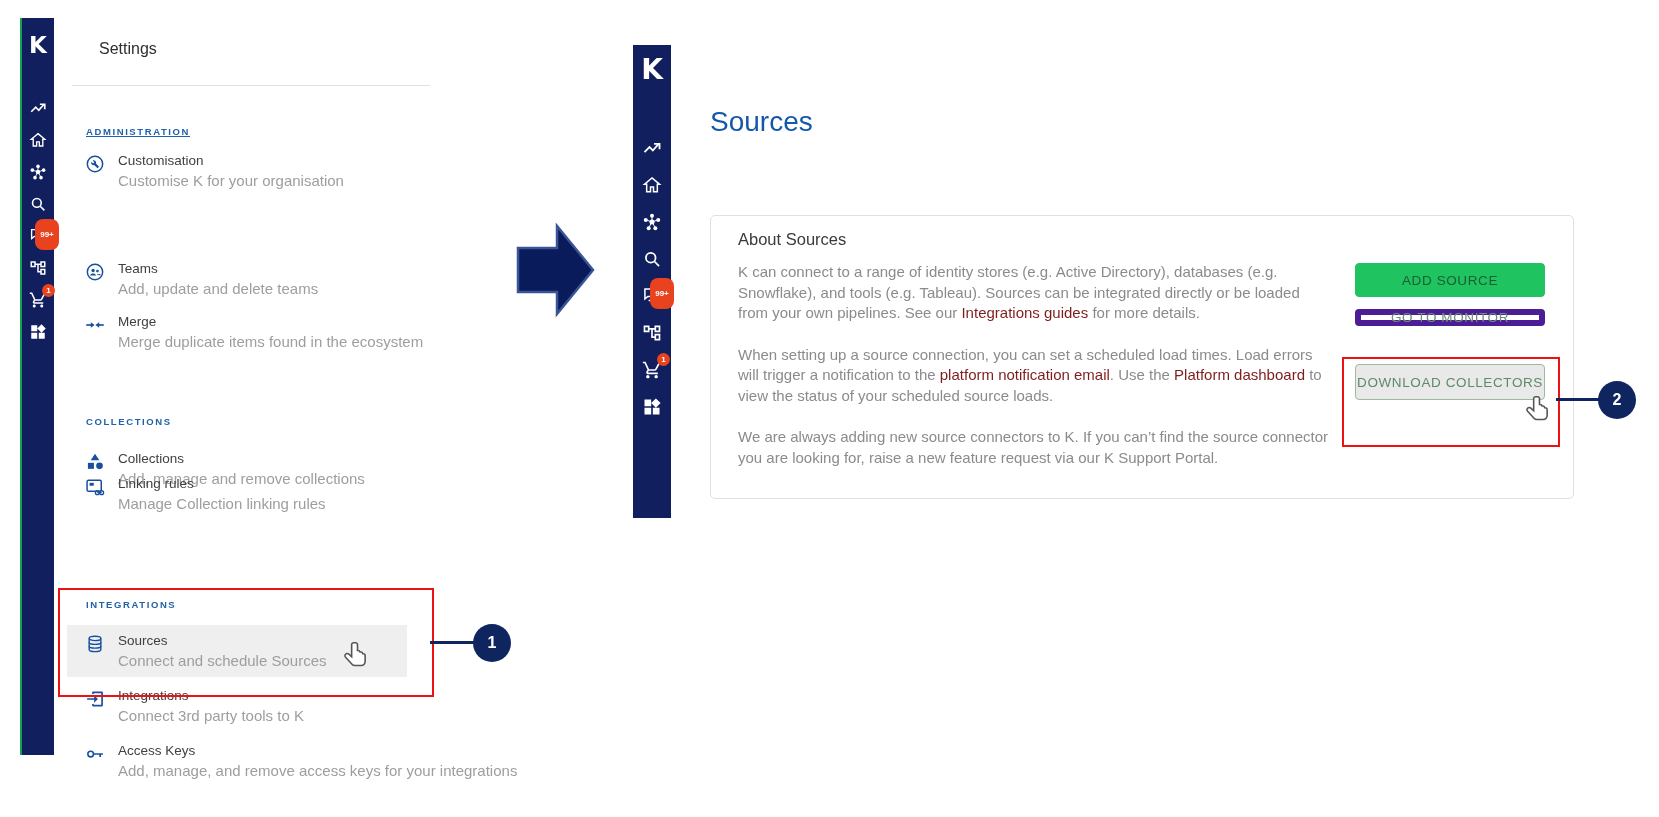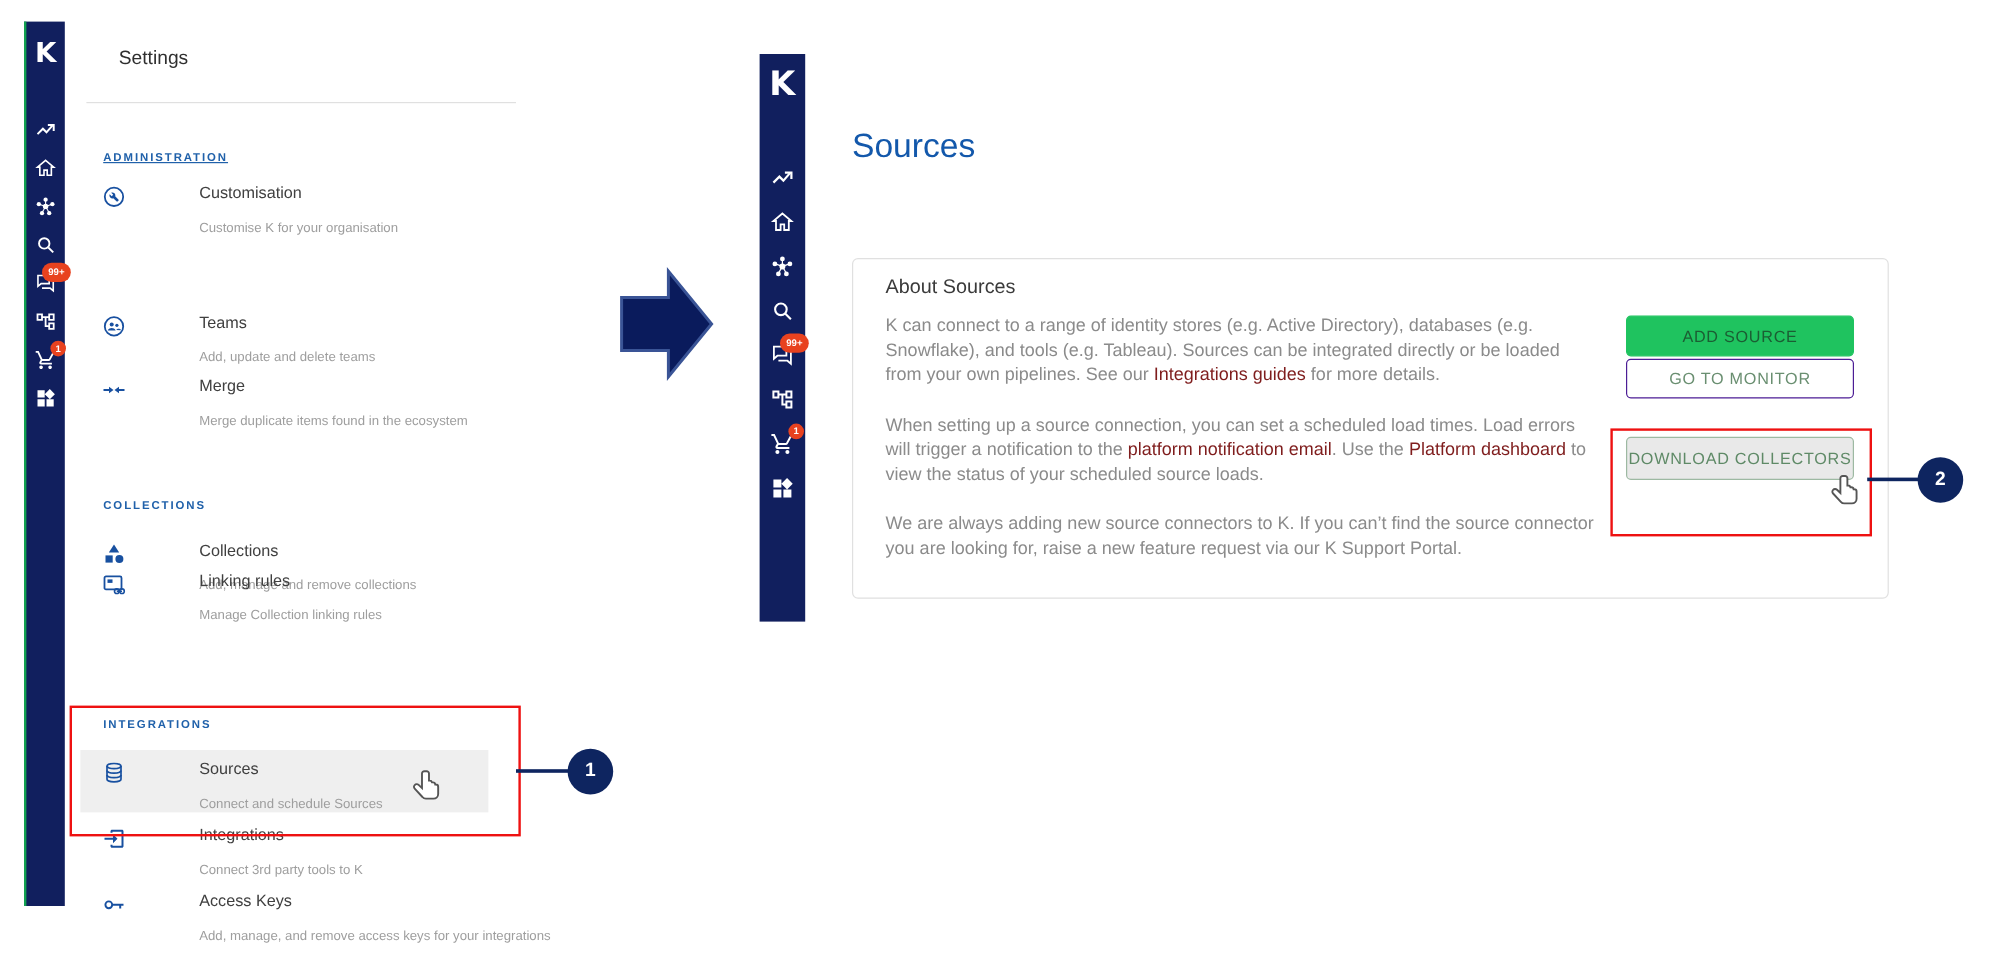--- a/index.html
+++ b/index.html
@@ -15,33 +15,33 @@
   .sb-left .sb-logo{font-size:23px;margin-top:14px;}
   .sb-right .sb-logo{font-size:28px;margin-top:8px;}
   .sb-icons{display:flex;flex-direction:column;align-items:center;}
   .sb-left .sb-icons{margin-top:41px;gap:14px;}
   .sb-right .sb-icons{margin-top:52px;gap:17px;}
   .sb-ic{position:relative;display:block;line-height:0;cursor:pointer;}
   .sb-left .sb-ic svg{width:18px;height:18px;}
   .sb-right .sb-ic svg{width:20px;height:20px;}
   .badge{position:absolute;background:#e8421f;color:#fff;font-weight:bold;border-radius:8px;
          display:flex;align-items:center;justify-content:center;line-height:1;}
-  .badge-pill{top:-8px;right:-12px;min-width:20px;height:16px;font-size:8px;padding:0 2px;}
+  .badge-pill{top:-8px;right:-12px;min-width:20px;height:31px;font-size:8px;padding:0 2px;}
   .badge-dot{top:-7px;right:-8px;width:13px;height:13px;font-size:8px;border-radius:50%;}
 
   
   .settings-title{left:86px;top:40px;font-size:16px;color:#2f2f2f;font-weight:500;margin-left:13px;}
   .divider{left:72px;top:85px;width:358px;height:1px;background:#e0e0e0;}
   .section-label{font-size:9.5px;font-weight:bold;letter-spacing:1.6px;color:#2061aa;}
-  .item-row{left:85px;width:330px;display:flex;align-items:flex-start;cursor:pointer;gap:48px;}
+  .item-row{left:85px;width:330px;display:flex;align-items:flex-start;cursor:pointer;}
   .item-ic{width:20px;height:20px;flex:0 0 20px;margin-top:1px;line-height:0;}
   .item-ic svg{width:20px;height:20px;}
   .item-texts{margin-left:13px;}
   .item-title{font-size:13.5px;color:#404040;}
-  .item-sub{font-size:11px;color:#9e9e9e;margin-top:16px;white-space:nowrap;}
+  .item-sub{font-size:15px;color:#9e9e9e;margin-top:4px;white-space:nowrap;}
   .row-highlight{left:67px;top:625px;width:340px;height:52px;background:#efefef;}
 
   
   .redbox{border:2px solid #ee1111;background:transparent;z-index:30;}
   .callout{width:38px;height:38px;border-radius:50%;background:#0e2560;color:#fff;
            display:flex;align-items:center;justify-content:center;font-size:16px;font-weight:bold;z-index:31;}
   .c-line{background:#0e2560;z-index:31;}
   .cursor{z-index:40;line-height:0;}
   .cursor svg{width:30px;height:34px;}
 
@@ -49,21 +49,21 @@
   .sources-h1{left:710px;top:106px;font-size:28px;color:#1358ab;font-weight:500;}
   .sources-intro{left:710px;top:146px;width:845px;font-size:15px;line-height:20px;color:#8b8b8b;}
   .about-card{left:710px;top:215px;width:862px;height:282px;border:1px solid #e0e0e0;border-radius:5px;background:#fff;}
   .about-title{left:738px;top:230px;font-size:16.5px;color:#3a3a3a;}
   .about-body{left:738px;top:262px;width:592px;font-size:15px;line-height:20.5px;color:#8b8b8b;}
   .about-body p{margin:0 0 21px 0;}
   .about-body a{color:#7f1d1d;cursor:pointer;}
   .btn{left:1355px;width:190px;display:flex;align-items:center;justify-content:center;
        border-radius:4px;font-size:13.5px;font-weight:500;letter-spacing:0.6px;cursor:pointer;box-sizing:border-box;}
   .btn-add{top:263px;height:34px;background:#1fc35f;color:#1b5e33;border:1px solid #1fc35f;}
-  .btn-monitor{top:299px;height:33px;background:#fff;color:#6a8f71;border:1px solid #4c1d95;}
+  .btn-monitor{top:309px;height:17px;background:#fff;color:#6a8f71;border:6px solid #4c1d95;}
   .btn-download{top:364px;height:36px;background:#e9e9e9;color:#5f8a67;border:1px solid #9db9a2;}
 
   
   .big-arrow{left:512px;top:218px;line-height:0;}
 </style>
 </head>
 <body>
 
 <div id="canvas">
 

